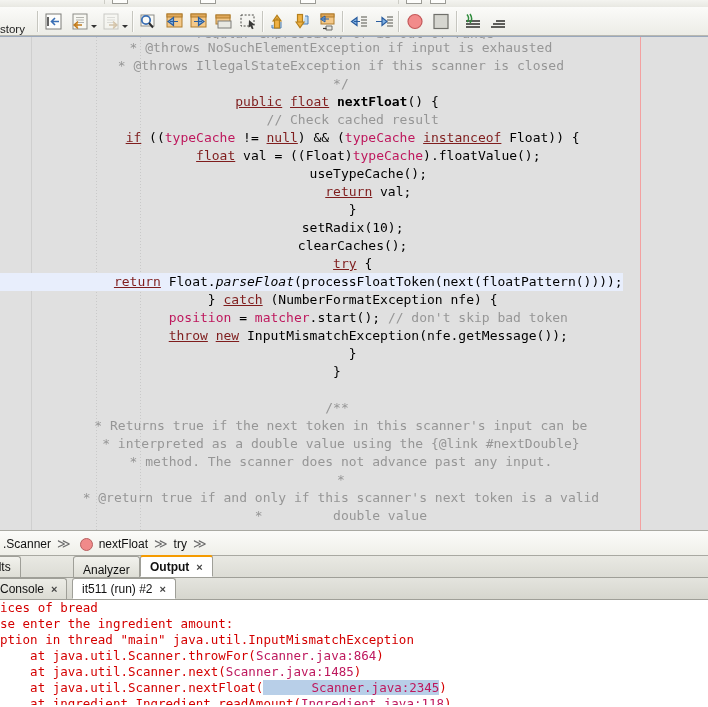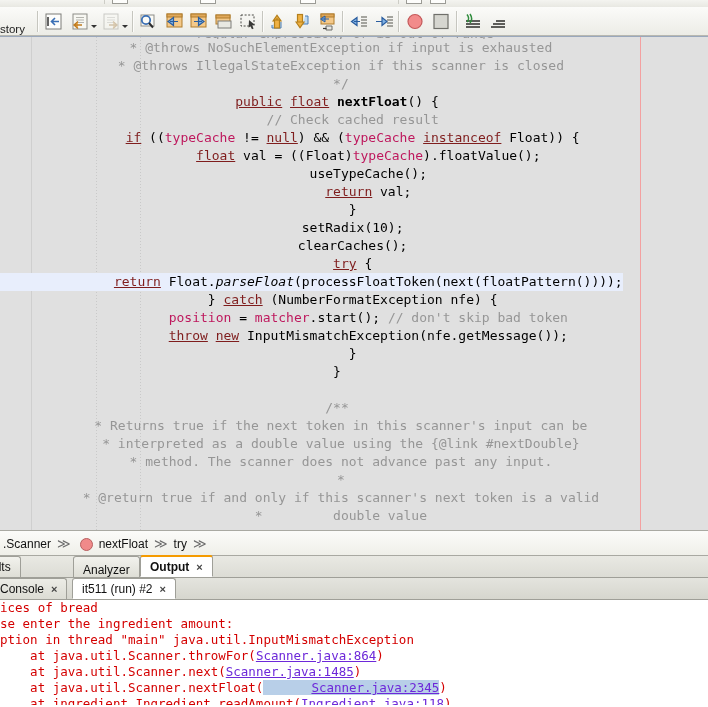--- a/index.html
+++ b/index.html
@@ -132,21 +132,21 @@
   .stab.active{background:#fff;border-bottom:1px solid #fff;z-index:3;}
 
   .console{
     position:absolute;left:0;top:44px;width:708px;height:107px;
     background:#fff;overflow:hidden;
     font-family:"DejaVu Sans Mono","Liberation Mono",monospace;
     font-size:12.5px;line-height:16px;white-space:pre;
   }
   .cline{height:16px;white-space:pre;padding-left:0;}
   .err{color:#d40000;}
-  .lnk{color:#6d28d9;text-decoration:underline;}
+  .lnk{color:#be185d;}
   .lnk.sel{background:#b8cfe8;padding-left:48px;}
   .cline.partial{height:9px;overflow:hidden;}
 </style>
 </head>
 <body>
 
 <div class="app">
 
   <div class="menustrip">
     <span class="gsep" style="left:104px;"></span>

